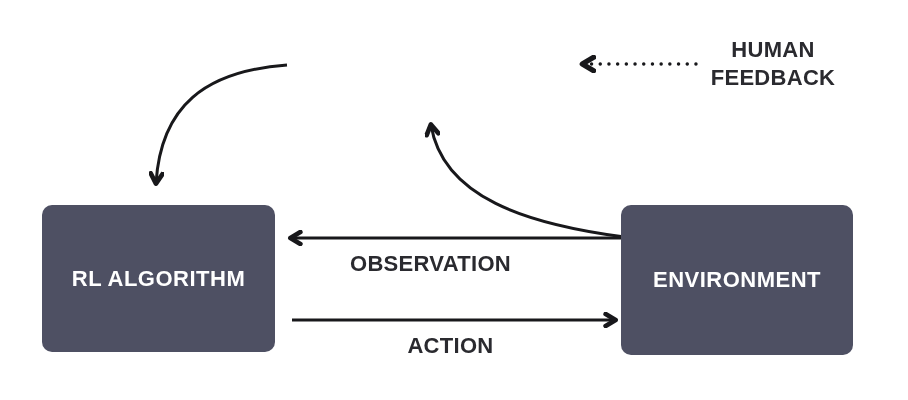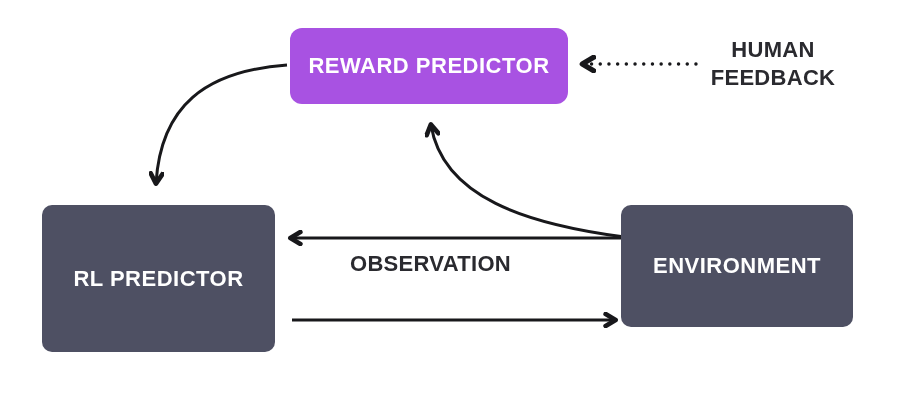--- a/index.html
+++ b/index.html
@@ -53,21 +53,21 @@
     border-radius: 12px;
   }
   .node-rl-algorithm {
     left: 42px; top: 205px;
     width: 233px; height: 147px;
     background: var(--node-dark);
     border-radius: 10px;
   }
   .node-environment {
     left: 621px; top: 205px;
-    width: 232px; height: 122px;
+    width: 232px; height: 150px;
     background: var(--node-dark);
     border-radius: 10px;
   }
   .edge-label {
     position: absolute;
     color: var(--label-text);
     font-weight: bold;
     font-size: 22px;
     letter-spacing: 0.3px;
   }
@@ -105,31 +105,29 @@
         <path d="M1.6,1.2 L8,5 L1.6,8.8" fill="none" stroke="#18181B" stroke-width="1.2" stroke-linecap="round" stroke-linejoin="round"></path>
       </marker>
     </defs>
     <path d="M621,238 L291,238" marker-end="url(#arrowhead)"></path>
     <path d="M292,320 L615,320" marker-end="url(#arrowhead)"></path>
     <path d="M287,65 C205,71 161,106 156,183" marker-end="url(#arrowhead)"></path>
     <path d="M621,236.5 C528,224 443,198 431,125" marker-end="url(#arrowhead)"></path>
     <path class="dotted" d="M696,64 L583,64" marker-end="url(#arrowhead)"></path>
   </svg>
 
-  <div class="node node-reward-predictor">
-    <span>REWARD PREDICTOR</span>
-  </div>
 
   <div class="node node-rl-algorithm">
-    <span>RL PREDICTOR</span>
+    <span>RL ALGORITHM</span>
   </div>
 
   <div class="node node-environment">
     <span>ENVIRONMENT</span>
   </div>
 
 
   <div class="edge-label label-human-feedback">HUMAN FEEDBACK</div>
 
   <div class="edge-label label-observation">OBSERVATION</div>
 
+  <div class="edge-label label-action">ACTION</div>
 
 </div>
 
 </body></html>

